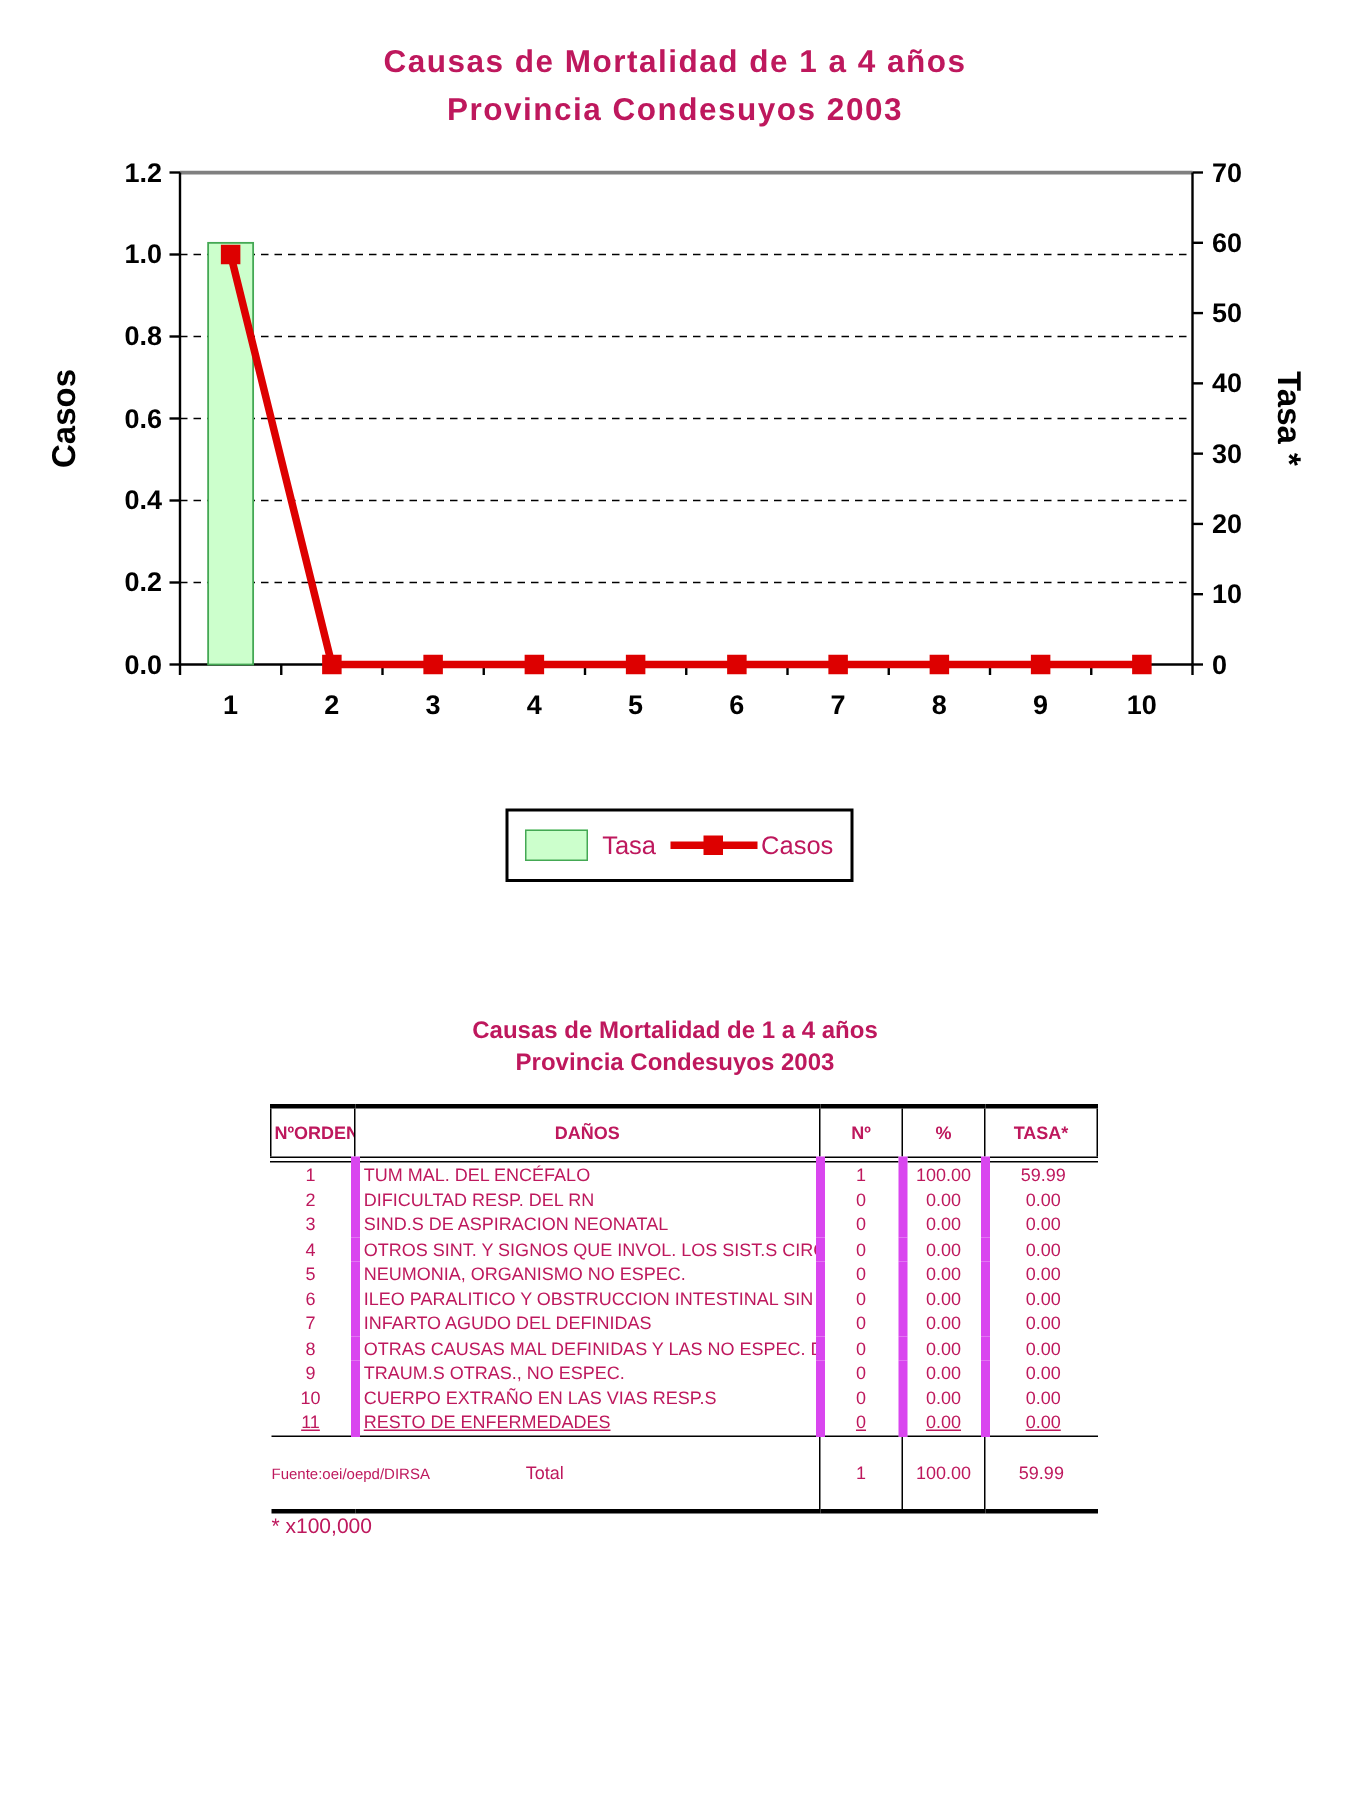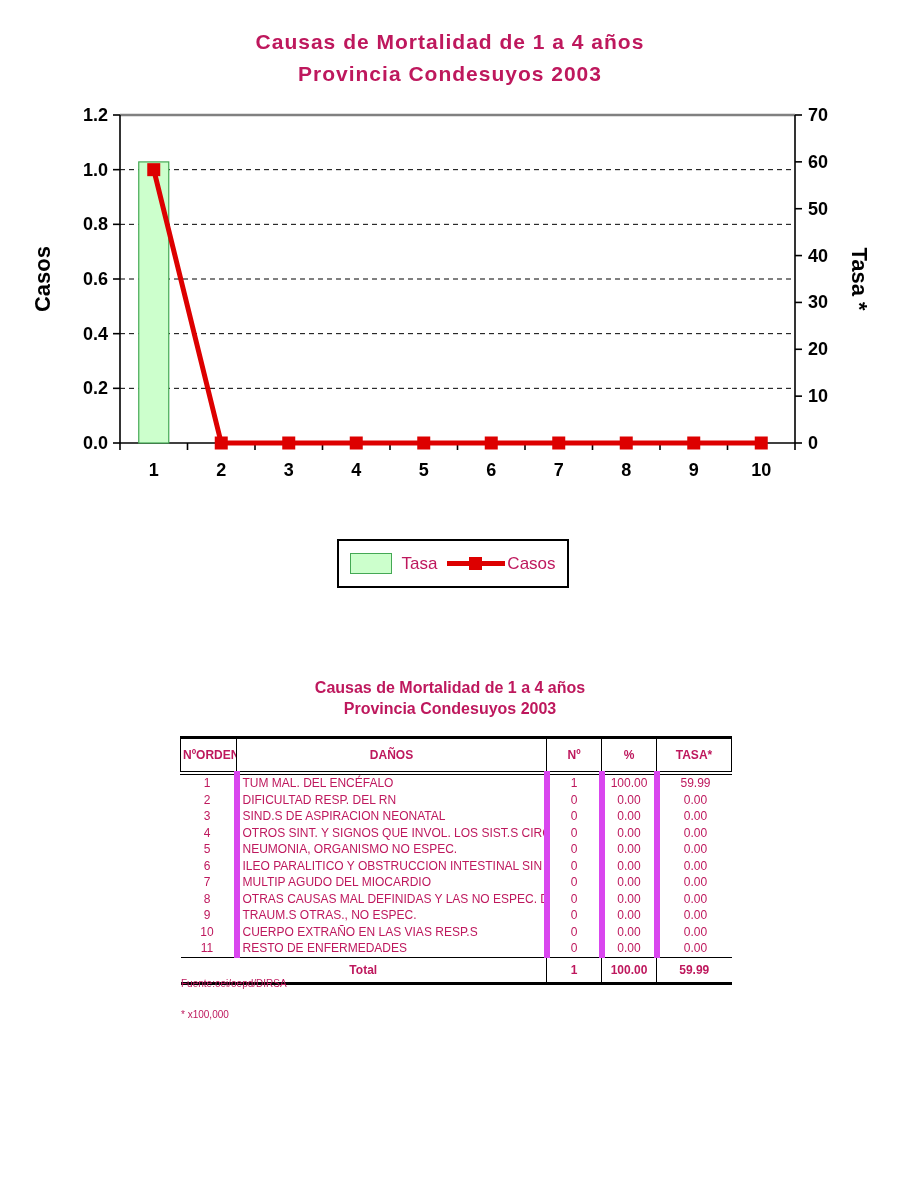--- a/index.html
+++ b/index.html
@@ -34,29 +34,29 @@
   .data-table col.w4 { width:75px; }
   .data-table thead th {
     border:1px solid #000; border-top:3px solid #000; border-bottom:4px double #000;
     height:32px; font-size:12px; font-weight:bold; text-align:center; padding:0 2px;
     white-space:nowrap; overflow:hidden;
   }
   .data-table tbody td {
     height:16px; padding:0 3px; line-height:16.5px; white-space:nowrap; overflow:hidden;
   }
   .data-table tbody td + td { border-left:6px solid #d946ef; }
-  .data-table tbody tr:last-child td { border-bottom:1px solid #000; }
+  .data-table tbody tr:last-child td { border-bottom:1px solid #000;text-decoration:underline; }
   .data-table td.c0, .data-table td.c2, .data-table td.c3, .data-table td.c4 { text-align:center; }
   .data-table td.c1 { text-align:left; }
   .data-table tfoot td {
-    height:24px; font-weight:bold; text-align:center; border-bottom:3px solid #000; padding:0 2px;
+    height:24px; font-weight:normal; text-align:center; border-bottom:3px solid #000; padding:12px 2px;
   }
   .data-table tfoot td + td { border-left:1px solid #000; }
   .table-footnote1 { position:absolute; left:181px; top:978px; font-size:10px; }
-  .table-footnote2 { position:absolute; left:181px; top:1009px; font-size:10px; }
+  .table-footnote2 { position:absolute; left:181px; top:1009px; font-size:14px; }
 </style>
 </head>
 <body>
 
 <div class="page">
 
   <div class="chart-title-block">
     <div>Causas de Mortalidad de 1 a 4 años</div>
     <div>Provincia Condesuyos 2003</div>
   </div>
@@ -209,21 +209,21 @@
         </tr>
         <tr>
           <td class="c0">6</td>
           <td class="c1">ILEO PARALITICO Y OBSTRUCCION INTESTINAL SIN HI</td>
           <td class="c2">0</td>
           <td class="c3">0.00</td>
           <td class="c4">0.00</td>
         </tr>
         <tr>
           <td class="c0">7</td>
-          <td class="c1">MULTIP AGUDO DEL MIOCARDIO</td>
+          <td class="c1">INFARTO AGUDO DEL DEFINIDAS</td>
           <td class="c2">0</td>
           <td class="c3">0.00</td>
           <td class="c4">0.00</td>
         </tr>
         <tr>
           <td class="c0">8</td>
           <td class="c1">OTRAS CAUSAS MAL DEFINIDAS Y LAS NO ESPEC. DE</td>
           <td class="c2">0</td>
           <td class="c3">0.00</td>
           <td class="c4">0.00</td>

